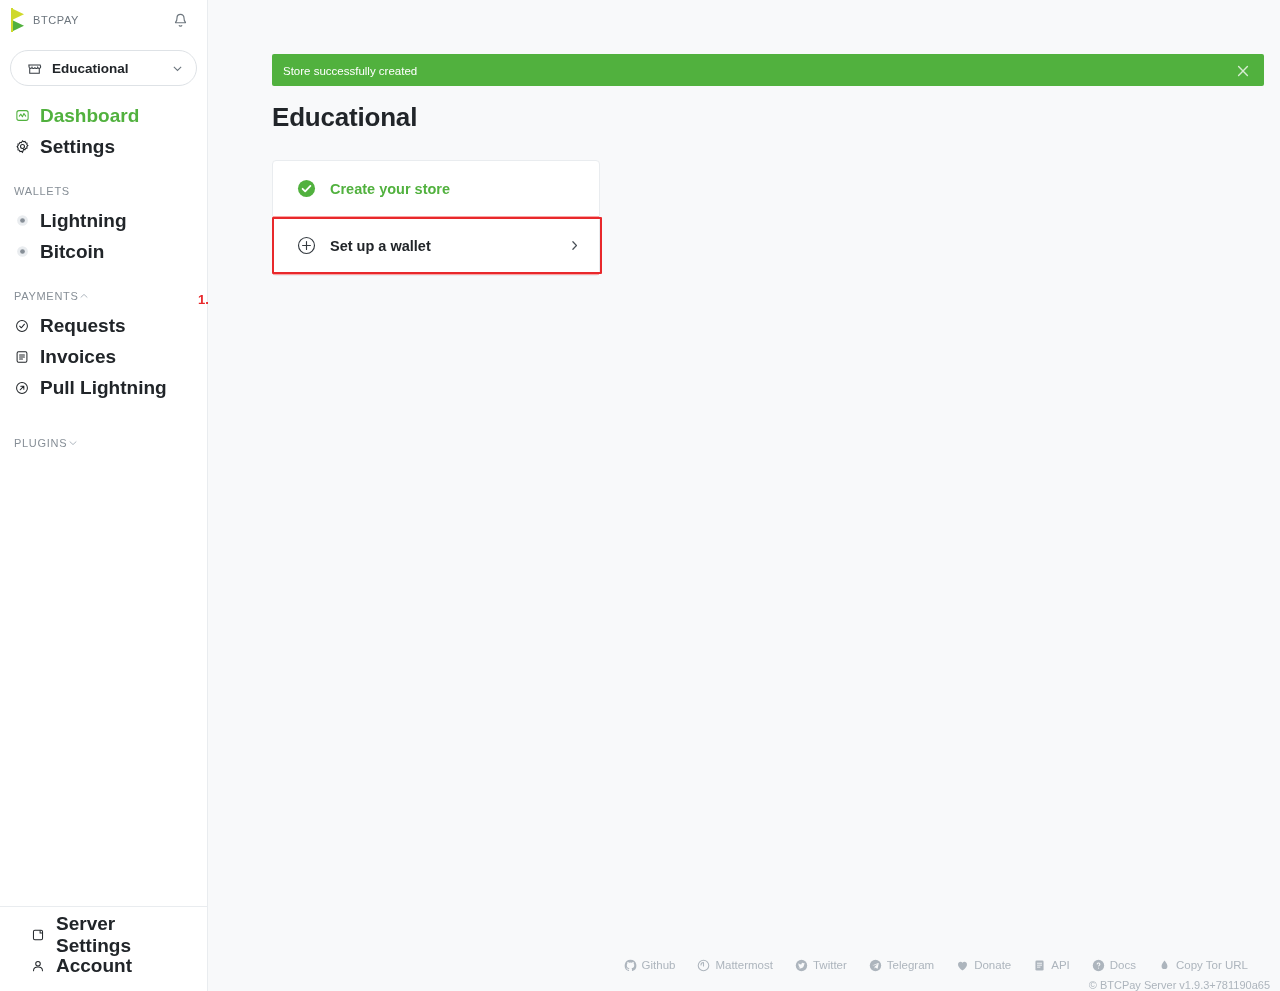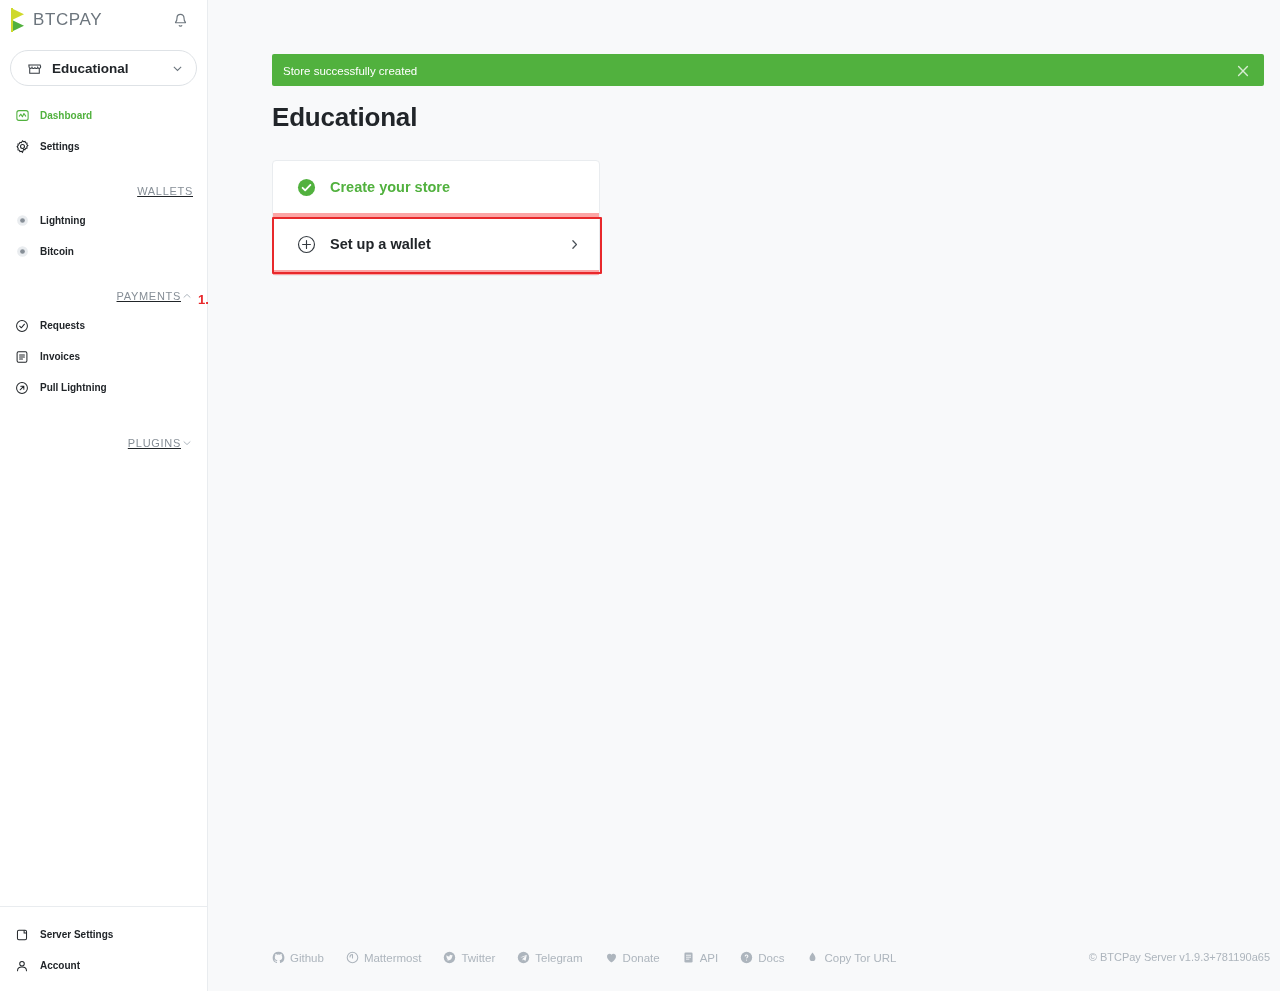--- a/index.html
+++ b/index.html
@@ -33,21 +33,21 @@
     justify-content: space-between;
   }
   .brand {
     display: flex;
     align-items: center;
     gap: 6px;
     text-decoration: none;
   }
   .brand-logo { width: 17px; height: 24px; display:block; }
   .brand-text {
-    font-size: 17px;
+    font-size: 11px;
     letter-spacing: 0.6px;
     color: #6c757d;
     font-weight: 400;
   }
   .bell-btn {
     width: 26px; height: 26px;
     display: flex; align-items: center; justify-content: center;
     background: none; border: none; cursor: pointer;
     color: #6c757d;
   }
@@ -77,52 +77,51 @@
     margin-top: 14px;
     flex: 1;
     overflow: hidden;
   }
   .nav-item {
     display: flex;
     align-items: center;
     gap: 10px;
     height: 31px;
     padding: 0 14px;
-    font-size: 10px;
+    font-size: 19px;
     font-weight: 700;
     color: #212529;
     text-decoration: none;
     cursor: pointer;
   }
   .nav-item .ico { width: 16px; height: 16px; display: flex; align-items: center; justify-content: center; flex: 0 0 16px; }
   .nav-item.active { color: #51b13e; }
   .nav-item.active .ico { color: #51b13e; }
 
   .nav-section {
     display: flex;
     align-items: center;
-    justify-content: flex-end;
+    justify-content: flex-start;
     padding: 0 14px;
     height: 28px;
     margin-top: 15px;
     cursor: pointer;
-    text-decoration: underline;
   }
   .nav-section .sec-label {
     font-size: 11px;
     letter-spacing: 0.7px;
     color: #868e96;
     font-weight: 400;
   }
   .nav-section .sec-chev { color: #adb5bd; display: flex; }
   .nav-section.plain { cursor: default; }
 
   .sidebar-footer {
     border-top: 1px solid #e9ecef;
-    padding: 12px 0 10px 0;
+    padding: 12px 0 10px 16px;
   }
 
   
   .main {
     flex: 1;
     height: 991px;
     position: relative;
     background: #f8f9fa;
     display: flex;
     flex-direction: column;
@@ -174,21 +173,21 @@
     border: 1px solid #e9ecef;
     border-radius: 4px;
     position: relative;
   }
   .setup-item {
     height: 57px;
     display: flex;
     align-items: center;
     padding: 0 18px 0 23px;
     gap: 14px;
-    border-bottom: 5px solid #fca5a5;
+    border-bottom: 2px solid #fca5a5;
     text-decoration: none;
     cursor: pointer;
     position: relative;
   }
   .setup-item:last-child { border-bottom: none; }
   .setup-item .step-ico { width: 20px; height: 20px; flex: 0 0 20px; display: flex; align-items: center; justify-content: center; }
   .setup-item .step-label {
     flex: 1;
     font-size: 14.5px;
     font-weight: 700;
@@ -210,24 +209,25 @@
     font-size: 13px;
     font-weight: 700;
     font-family: "Liberation Sans", sans-serif;
     z-index: 6;
   }
 
   
   .footer {
     height: 40px;
     display: flex;
-    align-items: flex-start;
+    align-items: flex-end;
     padding: 0 10px 0 64px;
     font-size: 11.5px;
     color: #adb5bd;
+    flex-direction: column;
   }
   .footer-links { display: flex; align-items: center; gap: 0; flex: 1; }
   .footer-link {
     display: flex;
     align-items: center;
     gap: 5px;
     color: #adb5bd;
     text-decoration: none;
     margin-right: 22px;
     cursor: pointer;

